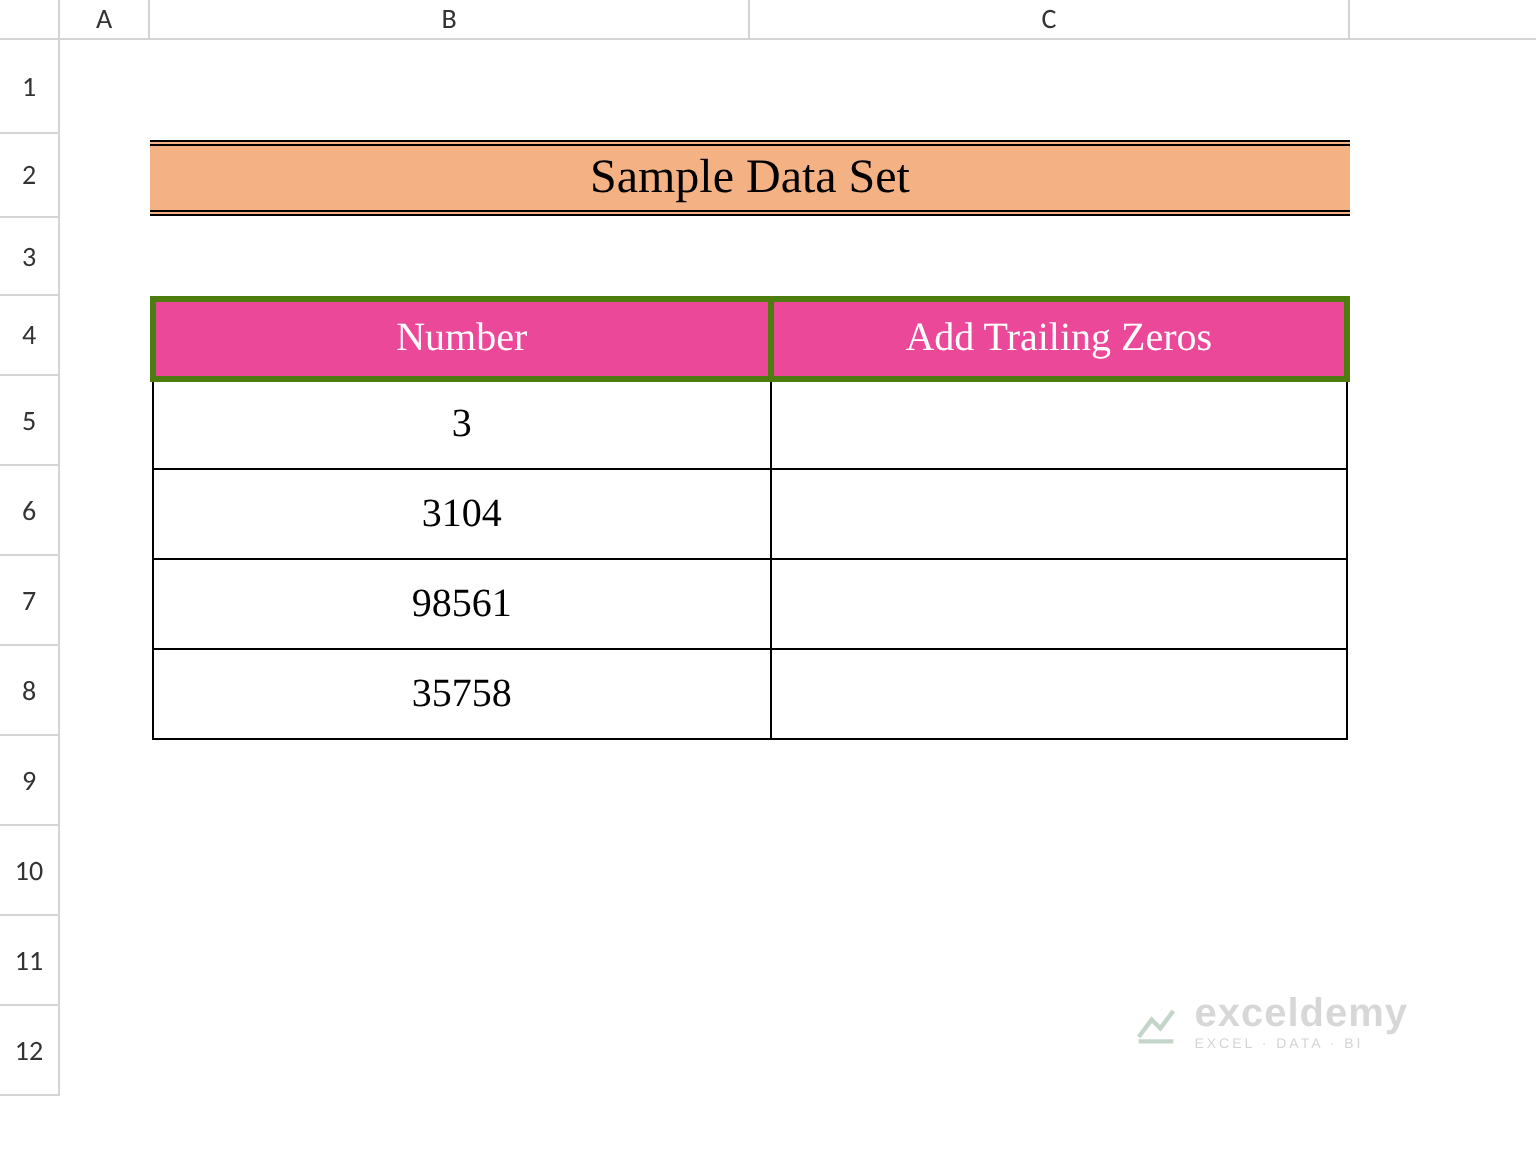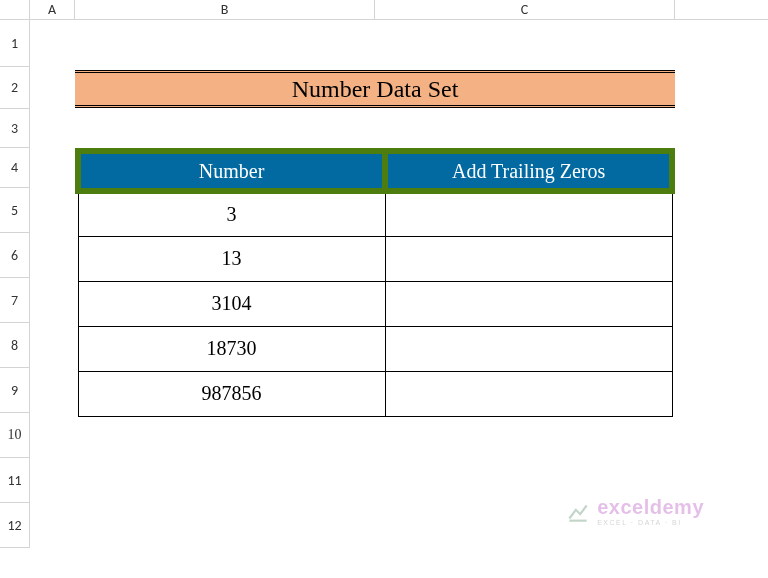--- a/index.html
+++ b/index.html
@@ -62,21 +62,21 @@
     }
     .rh-1 { height: 47px; }
     .rh-2 { height: 42px; }
     .rh-3 { height: 39px; }
     .rh-4 { height: 40px; }
     .rh-5 { height: 45px; }
     .rh-6 { height: 45px; }
     .rh-7 { height: 45px; }
     .rh-8 { height: 45px; }
     .rh-9 { height: 45px; }
-    .rh-10 { height: 45px; font-family: Liberation Serif, serif; }
+    .rh-10 { height: 45px; }
     .rh-11 { height: 45px; text-align: right; }
     .rh-12 { height: 45px; text-align: center; }
     .content-area {
       flex: 1;
       position: relative;
     }
     .title-cell {
       position: absolute;
       left: 45px;
       top: 50px;
@@ -93,27 +93,27 @@
       border-bottom: 3px double #000;
     }
     .data-table {
       position: absolute;
       left: 45px;
       top: 128px;
       width: 600px;
       border-collapse: collapse;
     }
     .data-table th {
-      background: #0369a1;
+      background: #ec4899;
       color: #ffffff;
       font-family: "Comic Sans MS", cursive;
       font-size: 20px;
       font-weight: normal;
       height: 40px;
-      border: 6px solid #4d7c0f;
+      border: 3px solid #4d7c0f;
       text-align: center;
       vertical-align: middle;
     }
     .data-table td {
       font-family: "Comic Sans MS", cursive;
       font-size: 20px;
       color: #000;
       height: 45px;
       border: 1px solid #000;
       text-align: center;
@@ -133,21 +133,21 @@
       font-family: Arial, sans-serif;
     }
     .watermark-icon svg { display: block; }
     .watermark-text {
       display: flex;
       flex-direction: column;
       line-height: 1;
     }
     .watermark-main {
       font-size: 20px;
-      color: #a21caf;
+      color: #737373;
       font-weight: 600;
       letter-spacing: 0.5px;
     }
     .watermark-sub {
       font-size: 7px;
       color: #666;
       letter-spacing: 1.5px;
       margin-top: 2px;
     }
   </style>
@@ -174,48 +174,44 @@
       <div class="row-header rh-7">7</div>
       <div class="row-header rh-8">8</div>
       <div class="row-header rh-9">9</div>
       <div class="row-header rh-10">10</div>
       <div class="row-header rh-11">11</div>
       <div class="row-header rh-12">12</div>
     </div>
 
     <div class="content-area">
 
-      <div class="title-cell">Number Data Set</div>
+      <div class="title-cell">Sample Data Set</div>
 
       <table class="data-table">
         <thead>
           <tr>
             <th class="th-b">Number</th>
             <th class="th-c">Add Trailing Zeros</th>
           </tr>
         </thead>
         <tbody>
           <tr>
             <td>3</td>
             <td></td>
           </tr>
           <tr>
-            <td>13</td>
-            <td></td>
-          </tr>
-          <tr>
             <td>3104</td>
             <td></td>
           </tr>
           <tr>
-            <td>18730</td>
-            <td></td>
-          </tr>
-          <tr>
-            <td>987856</td>
+            <td>98561</td>
+            <td></td>
+          </tr>
+          <tr>
+            <td>35758</td>
             <td></td>
           </tr>
         </tbody>
       </table>
 
       <div class="watermark">
         <span class="watermark-icon">
           <svg width="26" height="26" viewBox="0 0 24 24" fill="none">
             <path d="M4 18 L10 10 L14 14 L20 6" stroke="#2a6a3e" stroke-width="2" fill="none"></path>
             <path d="M4 20 L20 20" stroke="#2a6a3e" stroke-width="2"></path>

